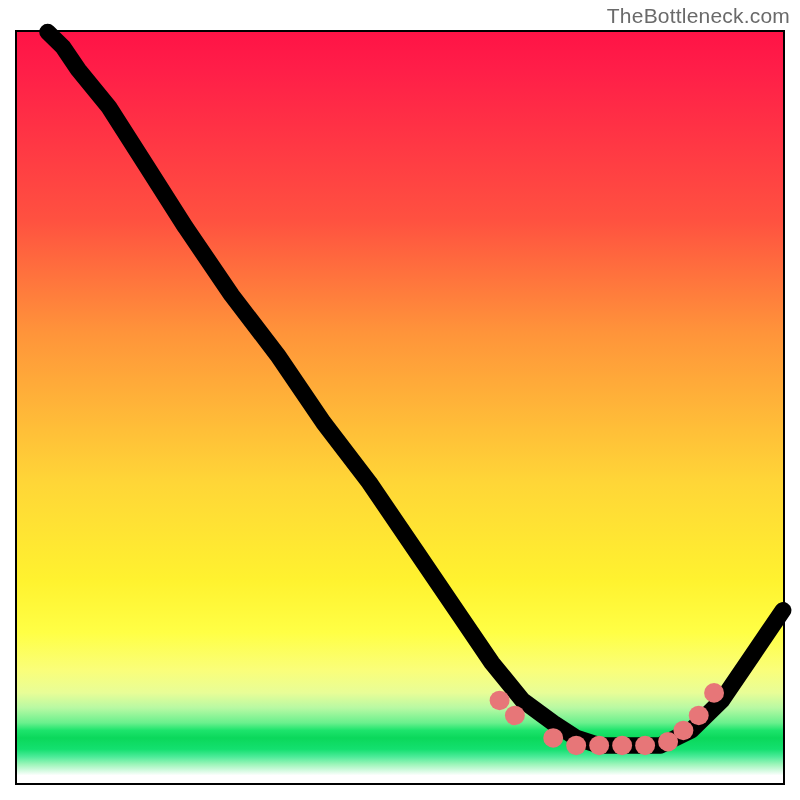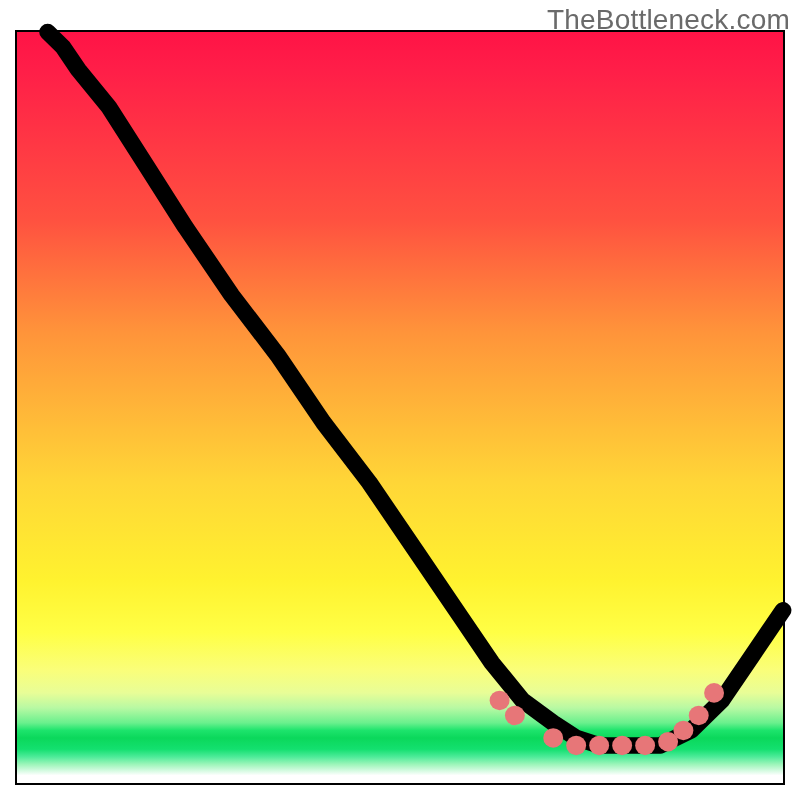--- a/index.html
+++ b/index.html
@@ -14,21 +14,21 @@
   .stage {
     position: relative;
     width: 800px;
     height: 800px;
   }
   .watermark {
     position: absolute;
     top: 4px;
     right: 10px;
     color: #6a6a6a;
-    font-size: 28px;
+    font-size: 21px;
     font-weight: 400;
     letter-spacing: 0.2px;
     z-index: 10;
   }
   
   .plot {
     position: absolute;
     left: 15px;
     top: 30px;
     width: 770px;

